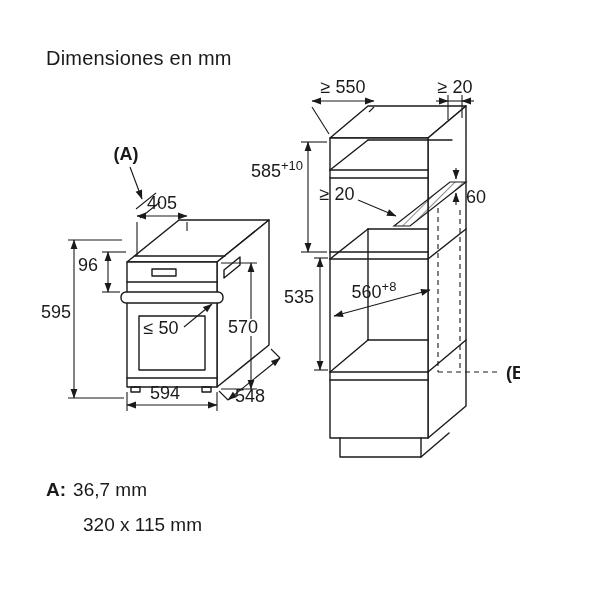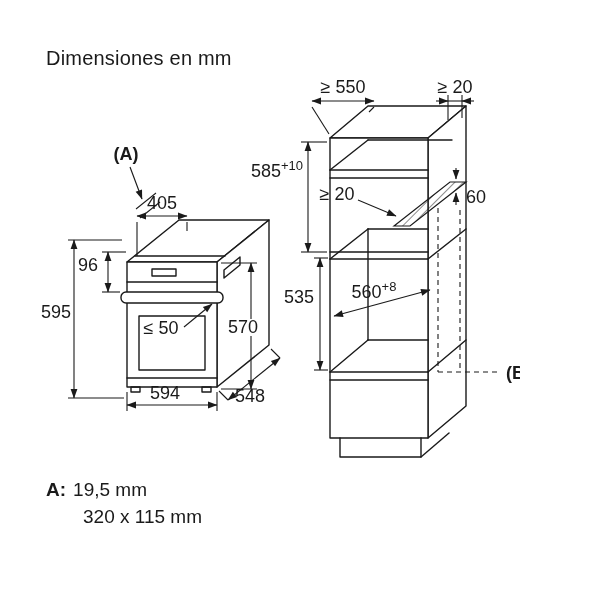--- a/index.html
+++ b/index.html
@@ -2,21 +2,21 @@
 <html><head>
 <meta charset="utf-8">
 <style>
   html,body{margin:0;padding:0;background:#fff;}
   .page{position:relative;width:520px;height:600px;background:#fff;overflow:hidden;
         font-family:"Liberation Sans",sans-serif;color:#1a1a1a;}
   .title{position:absolute;left:46px;top:47px;font-size:20px;letter-spacing:.2px;}
   .drawing{position:absolute;left:0;top:0;}
   .legend{position:absolute;left:46px;top:476px;font-size:19px;line-height:27px;}
   .legend .key{font-weight:700;margin-right:7px;}
-  .legend .indent{padding-left:37px;}
+  .legend .indent{padding-left:37px;margin-top:8px;}
   text{fill:#1a1a1a;font-size:18px;font-family:"Liberation Sans",sans-serif;}
   .sup{font-size:13px;}
   .bold{font-weight:700;}
   .bl{fill:none;stroke:#1a1a1a;stroke-width:1.4;stroke-linejoin:round;stroke-linecap:round;}
   .bf{fill:#ffffff;stroke:#1a1a1a;stroke-width:1.4;stroke-linejoin:round;}
   .dl{fill:none;stroke:#1a1a1a;stroke-width:1.1;}
   .dsh{fill:none;stroke:#1a1a1a;stroke-width:1.1;stroke-dasharray:5 4;}
 </style>
 </head>
 <body>
@@ -191,20 +191,20 @@
 
       <g>
         <text x="374" y="298" text-anchor="middle"><tspan>560</tspan><tspan class="sup" dy="-7">+8</tspan></text>
         <line class="dl" x1="334" y1="316" x2="430" y2="290" marker-start="url(#mS)" marker-end="url(#mE)"></line>
       </g>
     </g>
   </svg>
 
   <div class="legend">
     <div class="legend-row">
-      <span class="key">A:</span><span>19,5 mm</span>
+      <span class="key">A:</span><span>36,7 mm</span>
     </div>
     <div class="legend-row indent">
       <span>320 x 115 mm</span>
     </div>
   </div>
 
 </div>
 
 </body></html>

